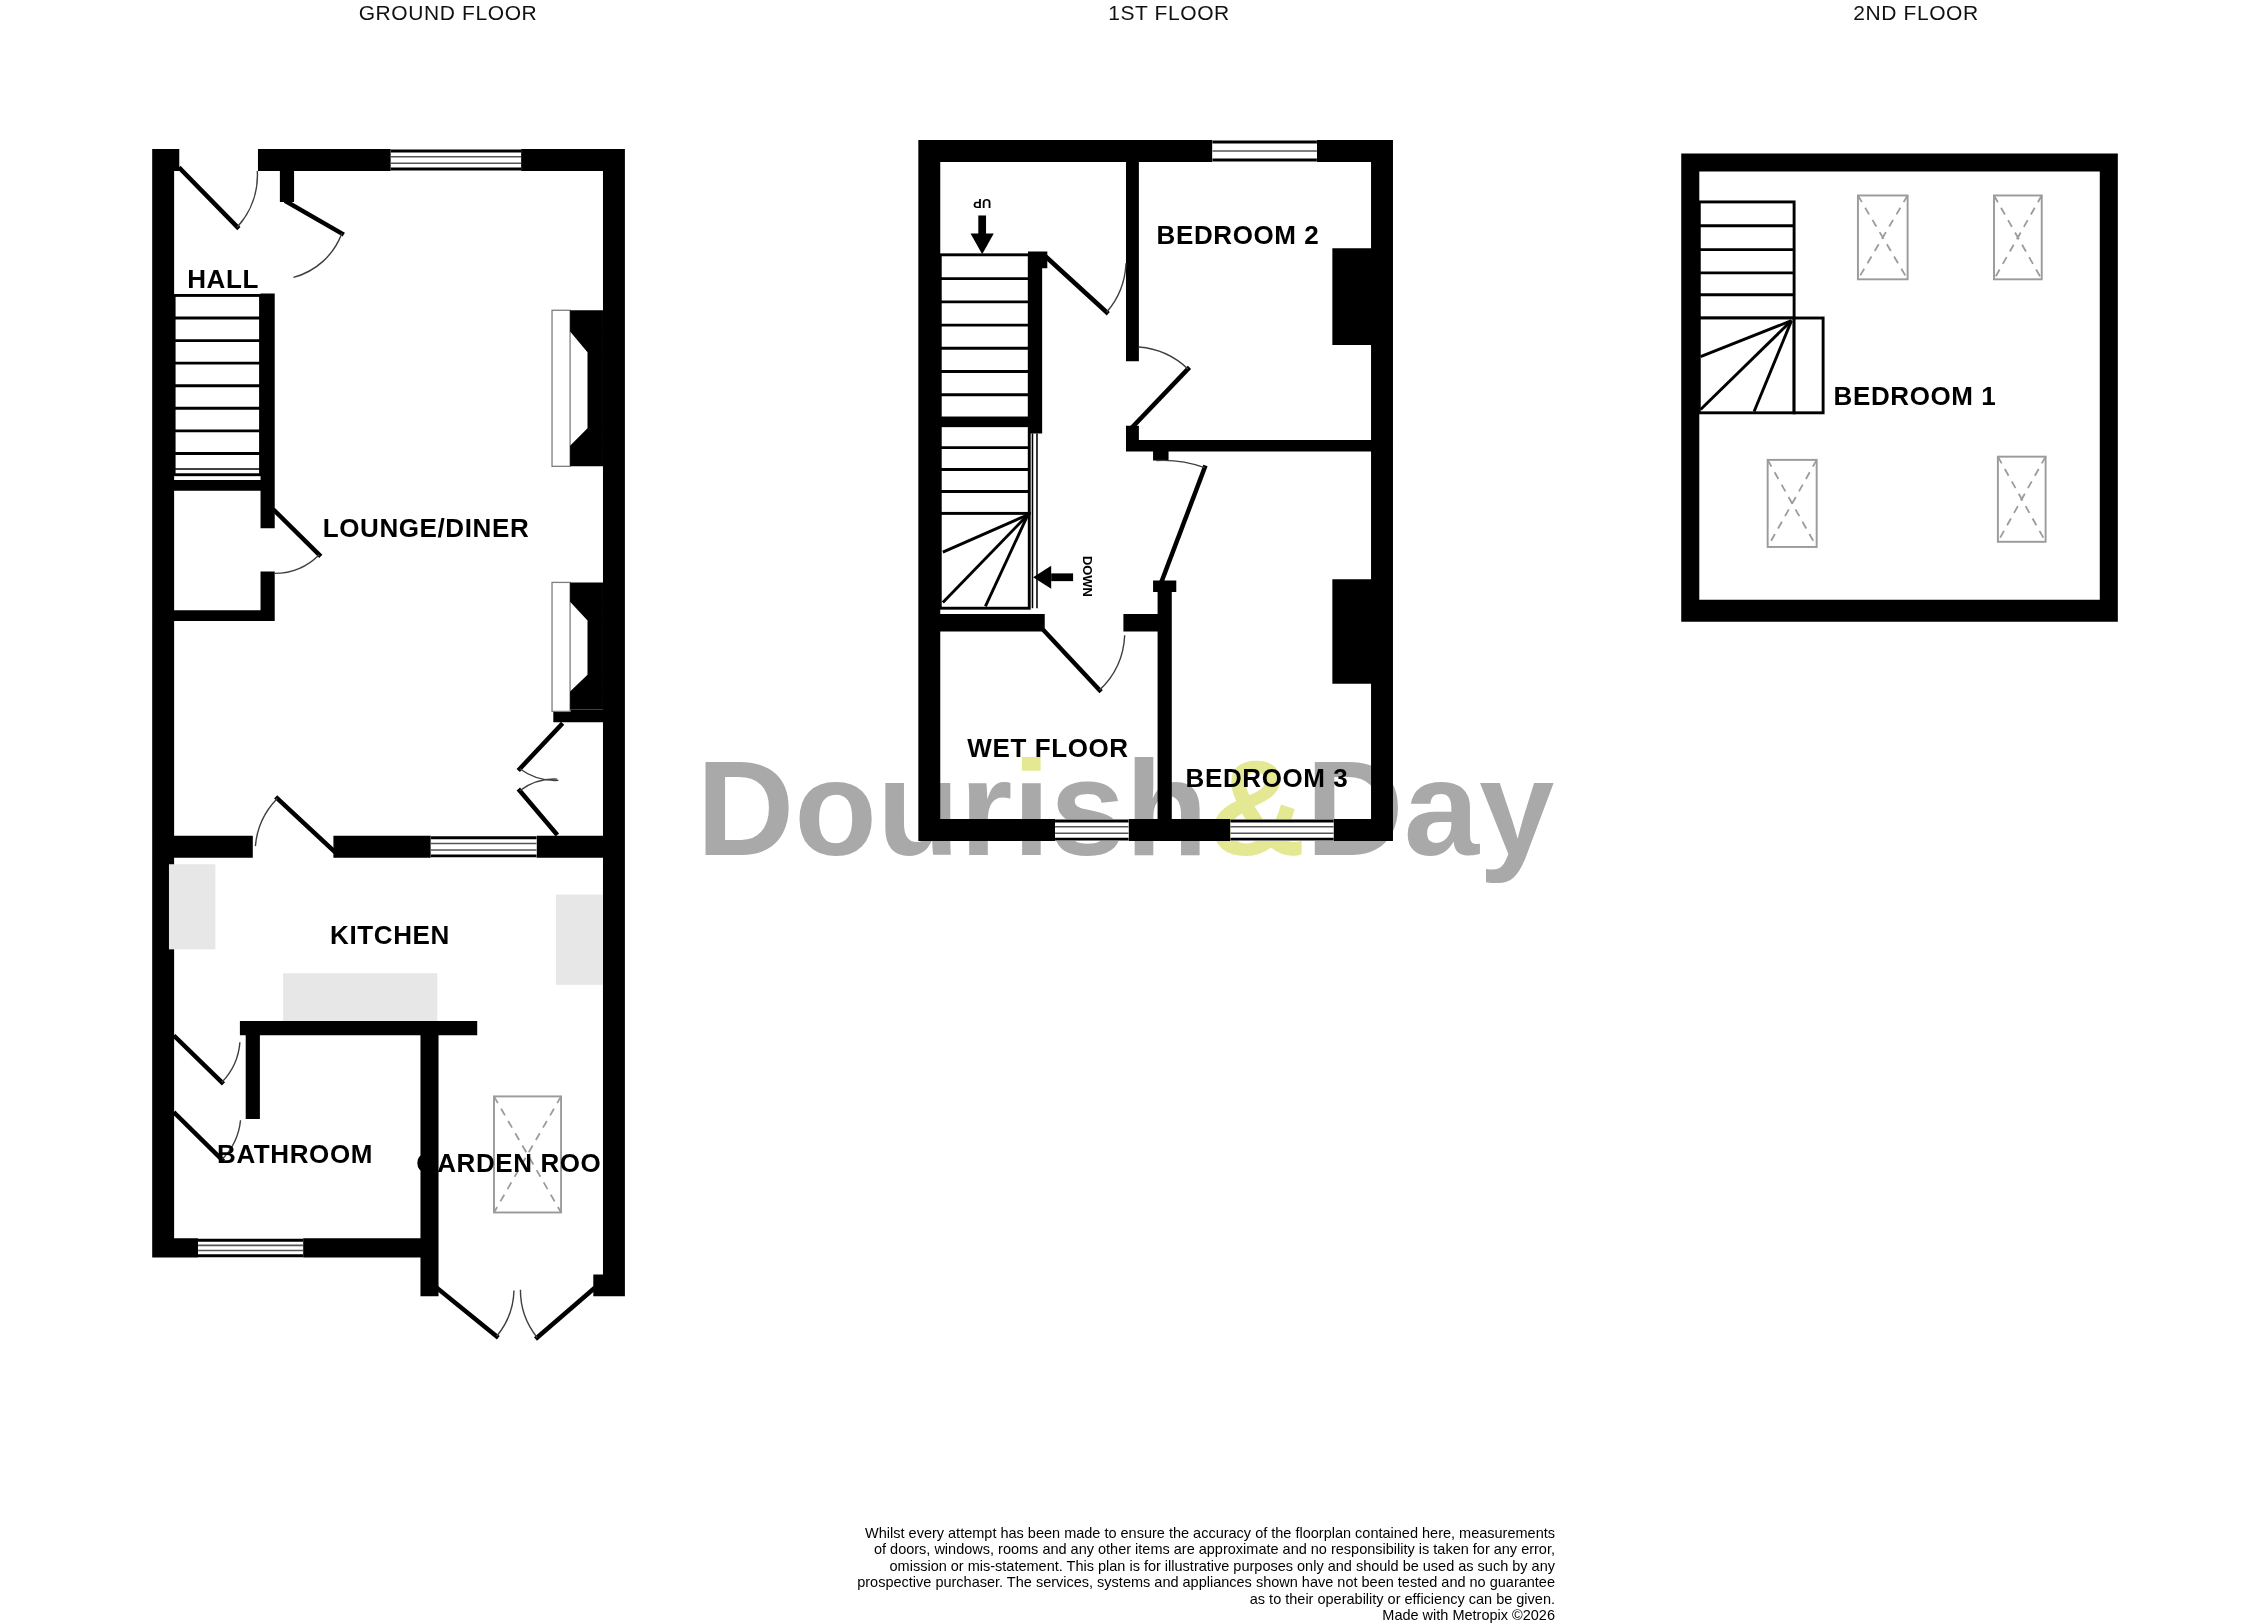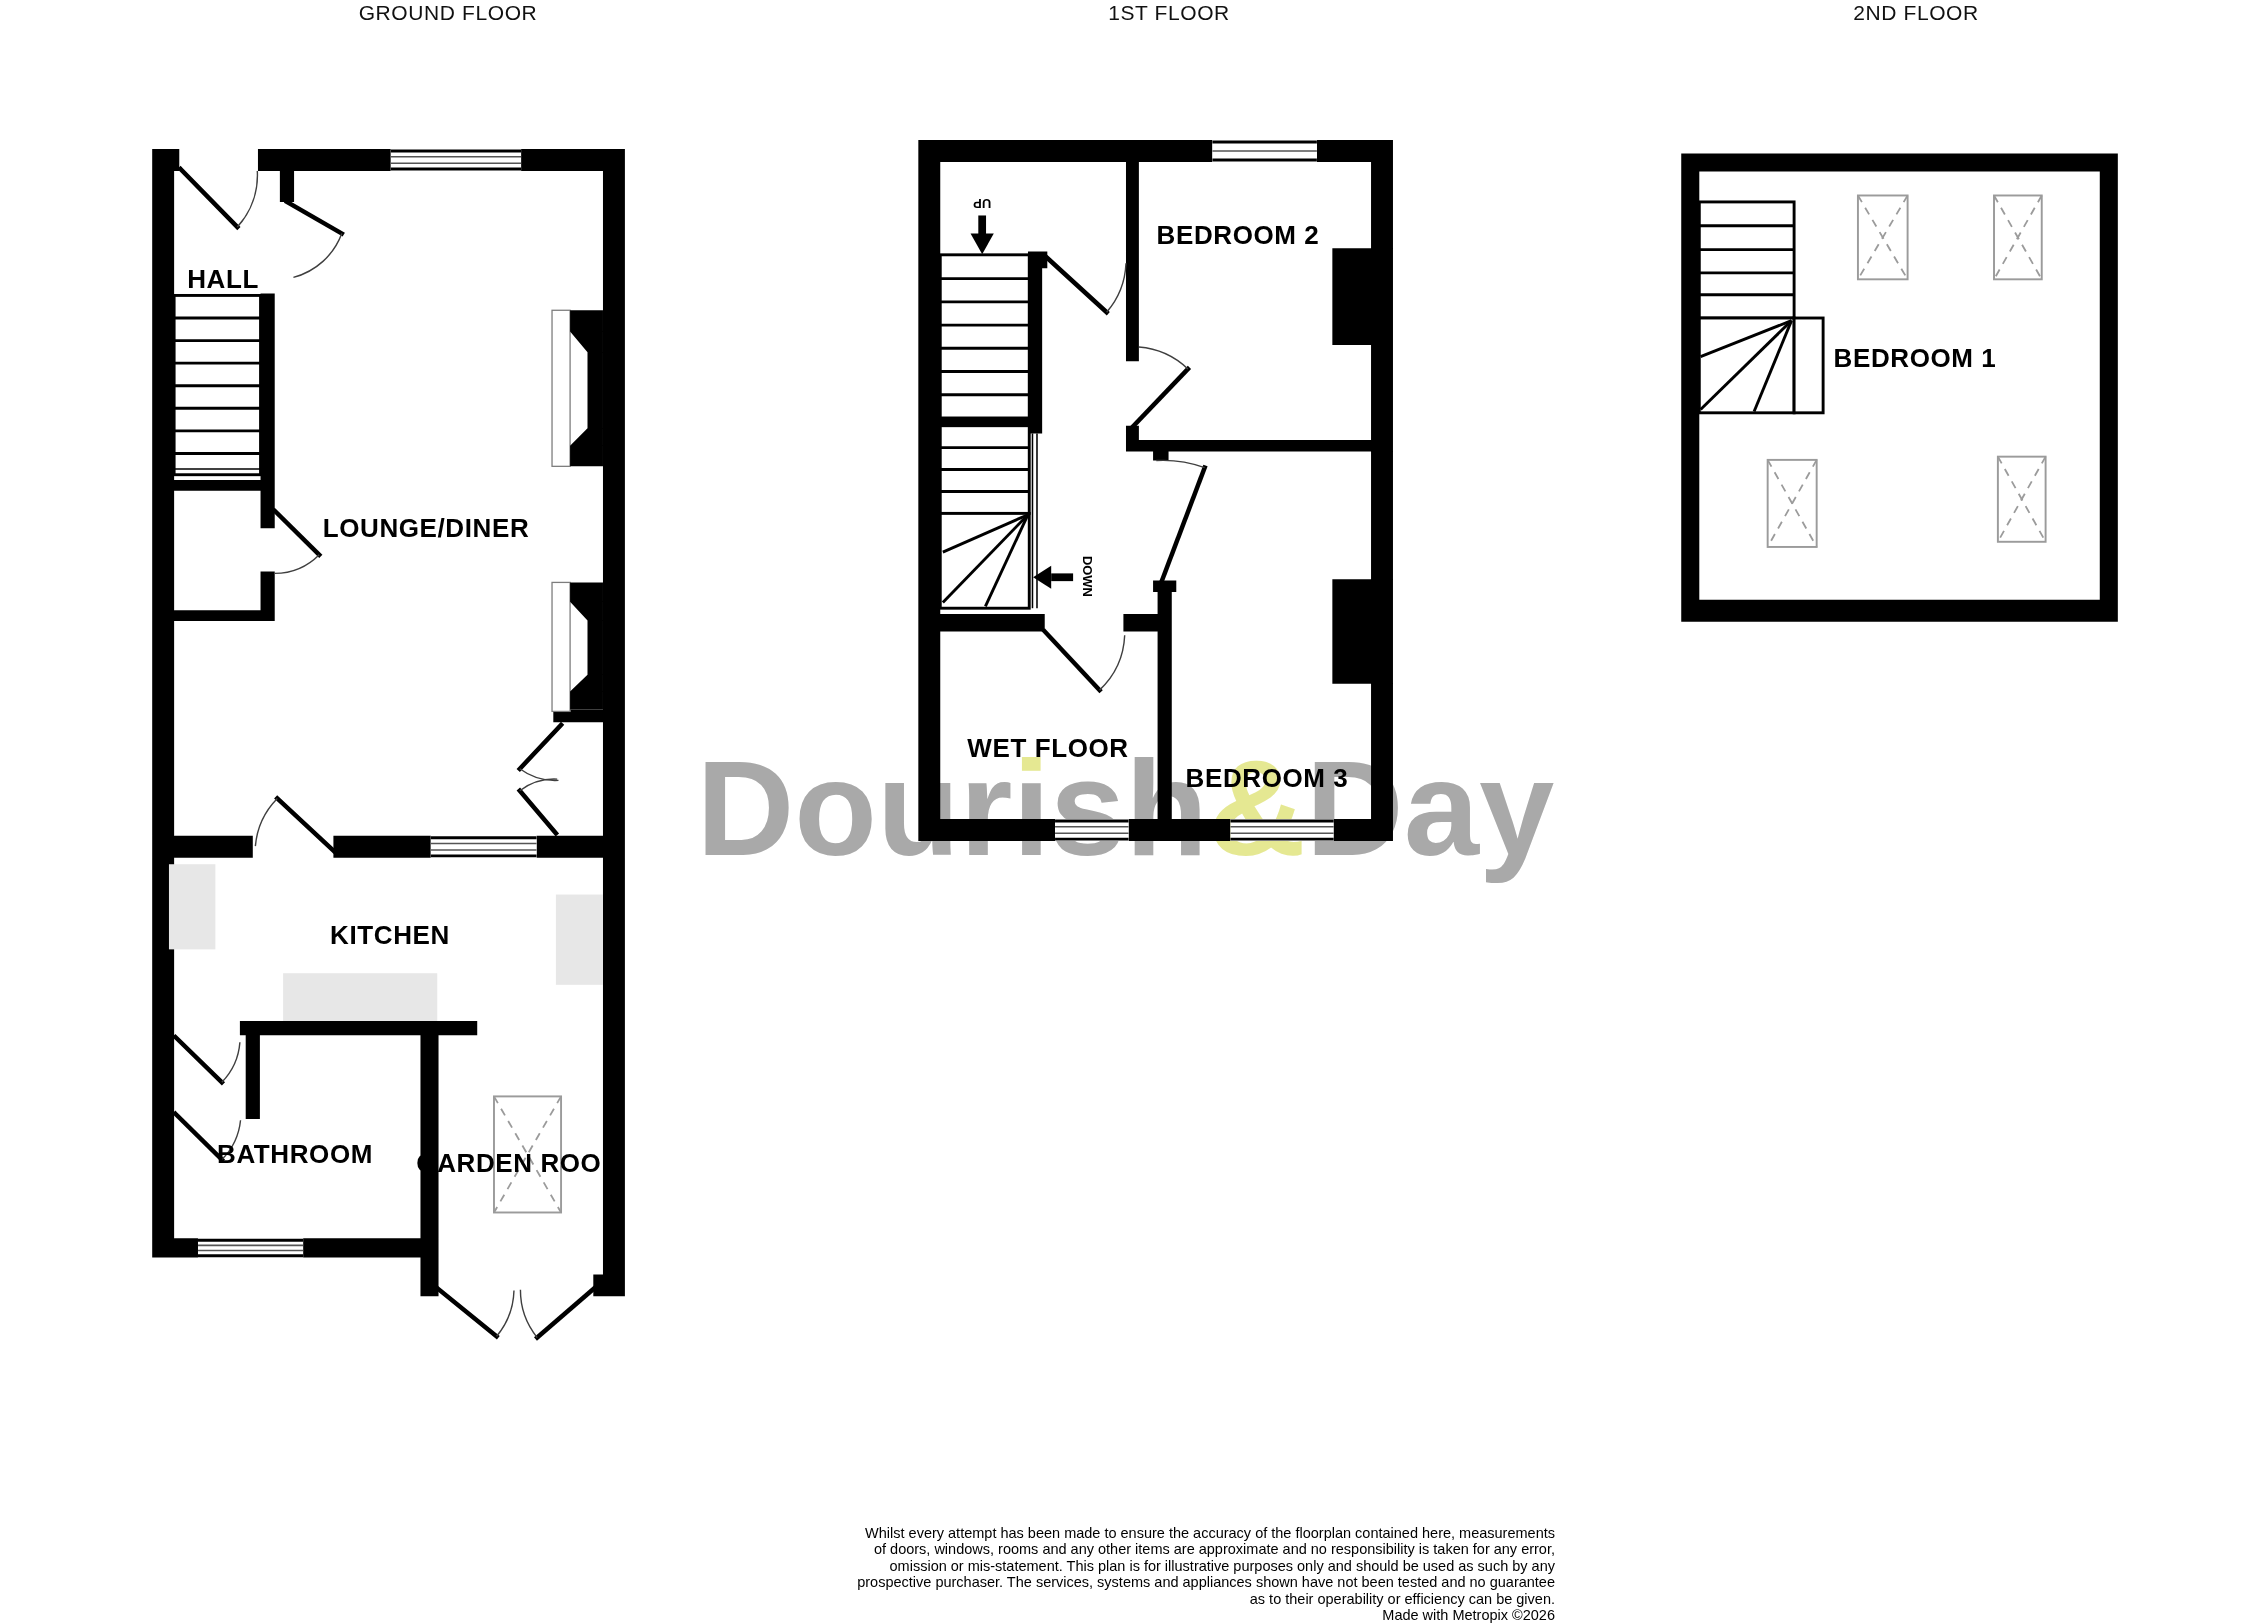--- a/index.html
+++ b/index.html
@@ -308,21 +308,21 @@
 <div class="hdr" style="left:1916px;">2ND FLOOR</div>
 
 <div class="rlabel" style="left:223px;top:245px;margin-top:34px;">HALL</div>
 <div class="rlabel" style="left:426px;top:492px;margin-top:36px;">LOUNGE/DINER</div>
 <div class="rlabel" style="left:390px;top:935px;">KITCHEN</div>
 <div class="rlabel" style="left:295px;top:1154px;">BATHROOM</div>
 <div class="rlabel" style="left:520px;top:1163px;">GARDEN ROOM</div>
 <div class="rlabel" style="left:1238px;top:235px;">BEDROOM 2</div>
 <div class="rlabel" style="left:1048px;top:748px;">WET FLOOR</div>
 <div class="rlabel" style="left:1267px;top:778px;">BEDROOM 3</div>
-<div class="rlabel" style="left:1903px;top:358px;padding-left:24px;">BEDROOM 1</div>
+<div class="rlabel" style="left:1903px;top:396px;padding-left:24px;">BEDROOM 1</div>
 
 <div class="disclaimer">
   <div>Whilst every attempt has been made to ensure the accuracy of the floorplan contained here, measurements</div>
   <div>of doors, windows, rooms and any other items are approximate and no responsibility is taken for any error,</div>
   <div>omission or mis-statement. This plan is for illustrative purposes only and should be used as such by any</div>
   <div>prospective purchaser. The services, systems and appliances shown have not been tested and no guarantee</div>
   <div>as to their operability or efficiency can be given.</div>
   <div>Made with Metropix ©2026</div>
 </div>
 

